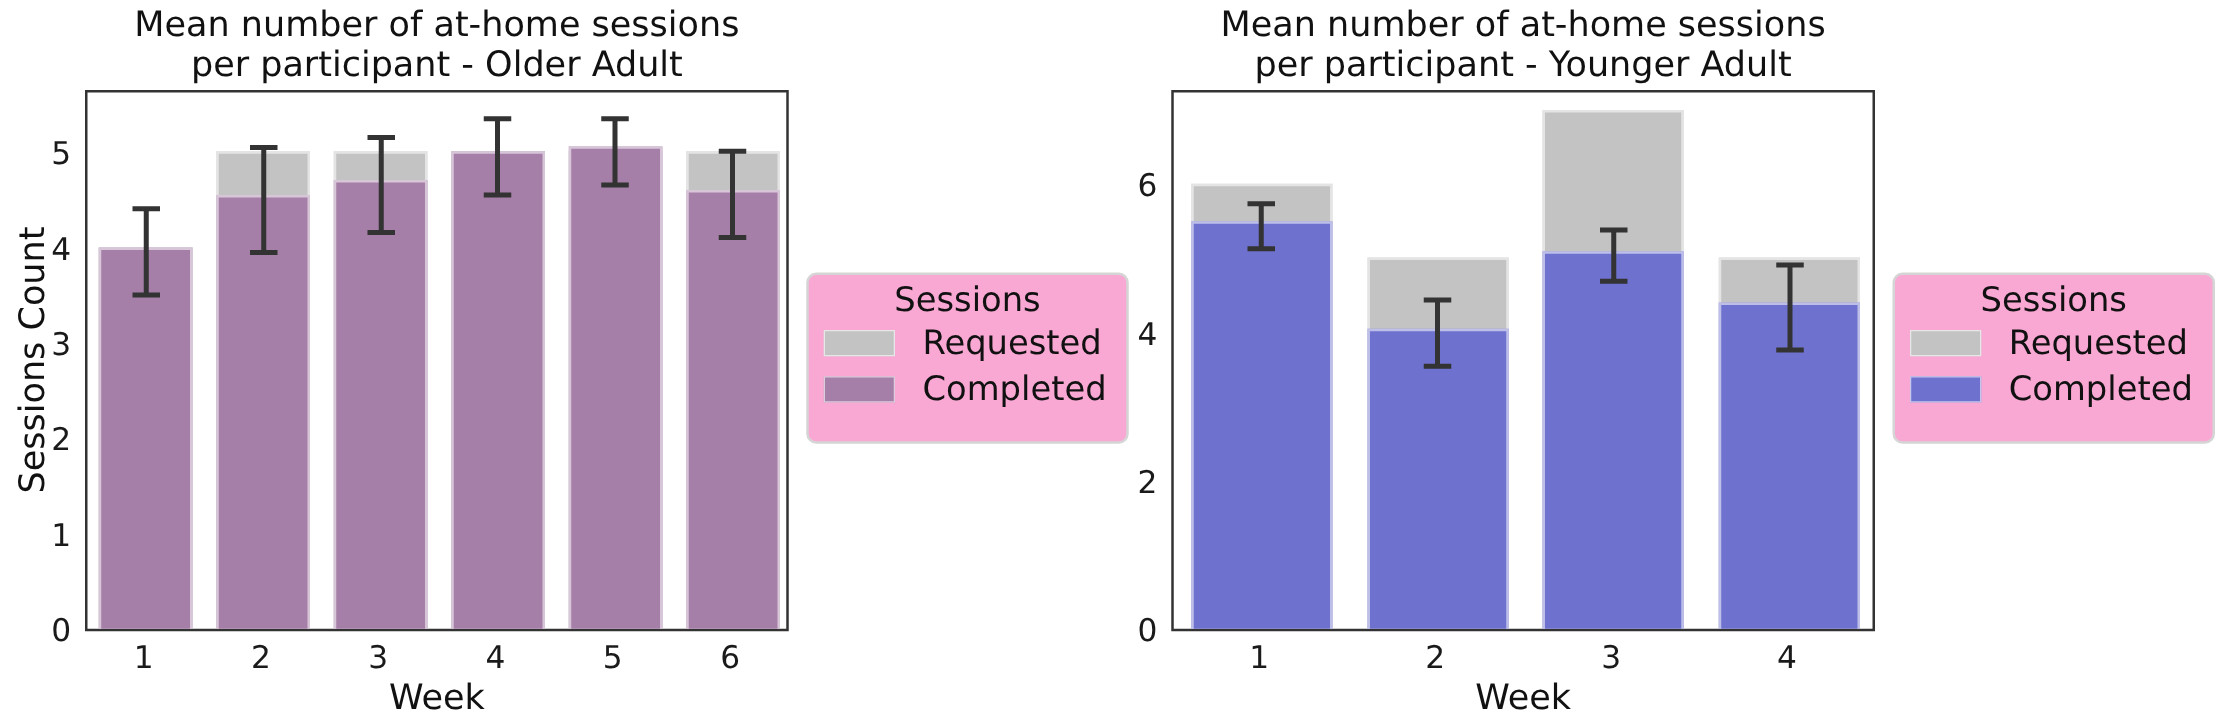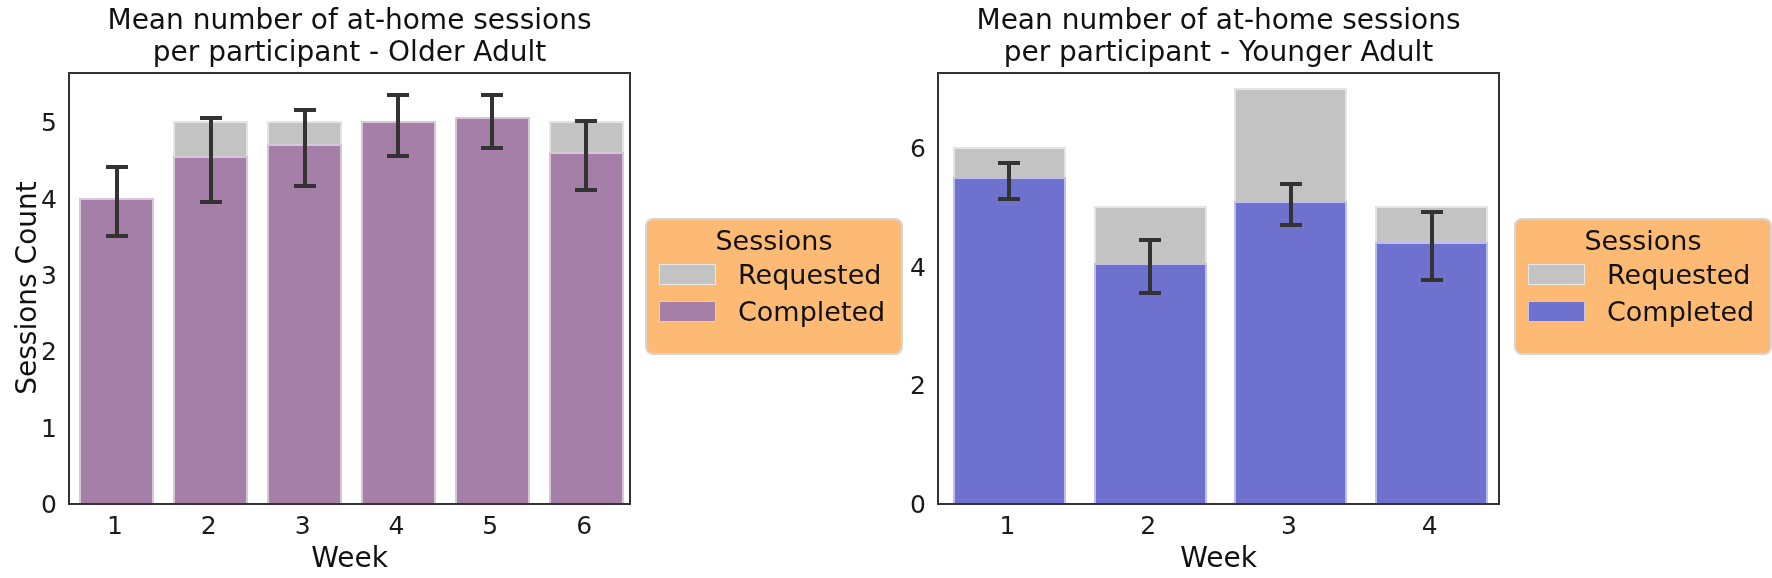--- a/index.html
+++ b/index.html
@@ -37,21 +37,21 @@
     text-align:center; font-size:25px; color:#1a1a1a;
   }
   .bar {
     position:absolute; bottom:0;
     border:2px solid rgba(255,255,255,0.55); border-bottom:none;
   }
   .err-line { position:absolute; width:4px; background:#333333; z-index:5; }
   .err-cap  { position:absolute; width:22px; height:4px; background:#333333; z-index:5; }
   .legend {
     position:absolute; left:645px; top:218px; width:258px; height:137px;
-    background:#fdba74; border:2px solid #d5d5d5; border-radius:8px; z-index:10;
+    background:#f9a8d4; border:2px solid #d5d5d5; border-radius:8px; z-index:10;
   }
   .legend-title { text-align:center; font-size:27px; margin-top:5px; color:#111111; }
   .legend-row { display:flex; align-items:center; height:37px; padding-left:12px; }
   .legend-swatch {
     width:57px; height:21px; margin-right:22px; flex:none;
     border:1px solid rgba(255,255,255,0.6);
   }
   .legend-label { font-size:27px; color:#111111; }
 </style>
 </head>

